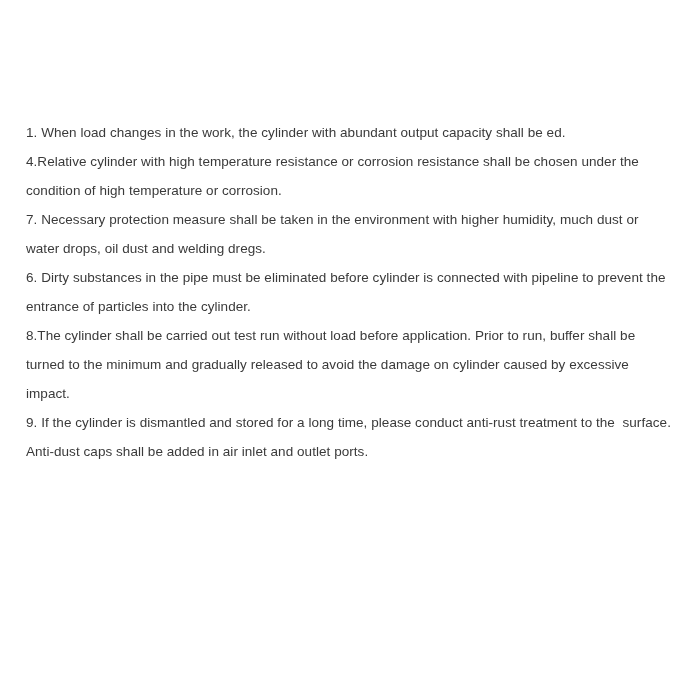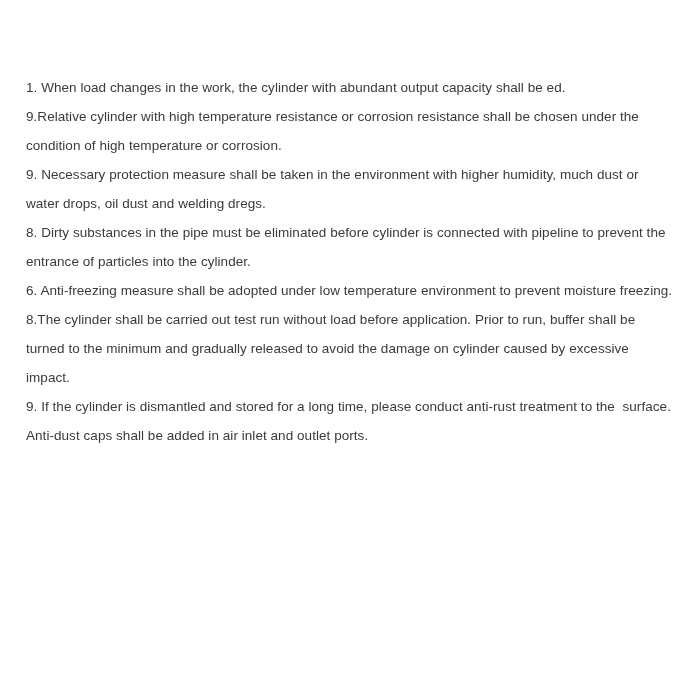--- a/index.html
+++ b/index.html
@@ -12,41 +12,40 @@
     background: #ffffff;
     font-family: "Liberation Sans", sans-serif;
     color: #333333;
     overflow: hidden;
   }
   #page {
     position: relative;
     width: 700px;
     height: 700px;
     box-sizing: border-box;
-    padding: 73px 26px 0 26px;
+    padding: 118px 26px 0 26px;
   }
   .doc-body {
     width: 648px;
   }
   .para {
     font-size: 13.5px;
     line-height: 29px;
     color: #3a3a3a;
     margin: 0;
     letter-spacing: 0.05px;
     white-space: pre-wrap;
     word-break: normal;
   }
 </style>
 </head>
 <body>
 
 <div id="page">
   <div class="doc-body">
     <p class="para">1. When load changes in the work, the cylinder with abundant output capacity shall be ed.</p>
-    <p class="para">9.Relative cylinder with high temperature resistance or corrosion resistance shall be chosen under the condition of high temperature or corrosion.</p>
-    <p class="para">9. Necessary protection measure shall be taken in the environment with higher humidity, much dust or water drops, oil dust and welding dregs.</p>
-    <p class="para">8. Dirty substances in the pipe must be eliminated before cylinder is connected with pipeline to prevent the entrance of particles into the cylinder.</p>
-    <p class="para">6. Anti-freezing measure shall be adopted under low temperature environment to prevent moisture freezing.</p>
+    <p class="para">4.Relative cylinder with high temperature resistance or corrosion resistance shall be chosen under the condition of high temperature or corrosion.</p>
+    <p class="para">7. Necessary protection measure shall be taken in the environment with higher humidity, much dust or water drops, oil dust and welding dregs.</p>
+    <p class="para">6. Dirty substances in the pipe must be eliminated before cylinder is connected with pipeline to prevent the entrance of particles into the cylinder.</p>
     <p class="para">8.The cylinder shall be carried out test run without load before application. Prior to run, buffer shall be turned to the minimum and gradually released to avoid the damage on cylinder caused by excessive impact.</p>
     <p class="para">9. If the cylinder is dismantled and stored for a long time, please conduct anti-rust treatment to the  surface. Anti-dust caps shall be added in air inlet and outlet ports.</p>
   </div>
 </div>
 
 </body></html>

